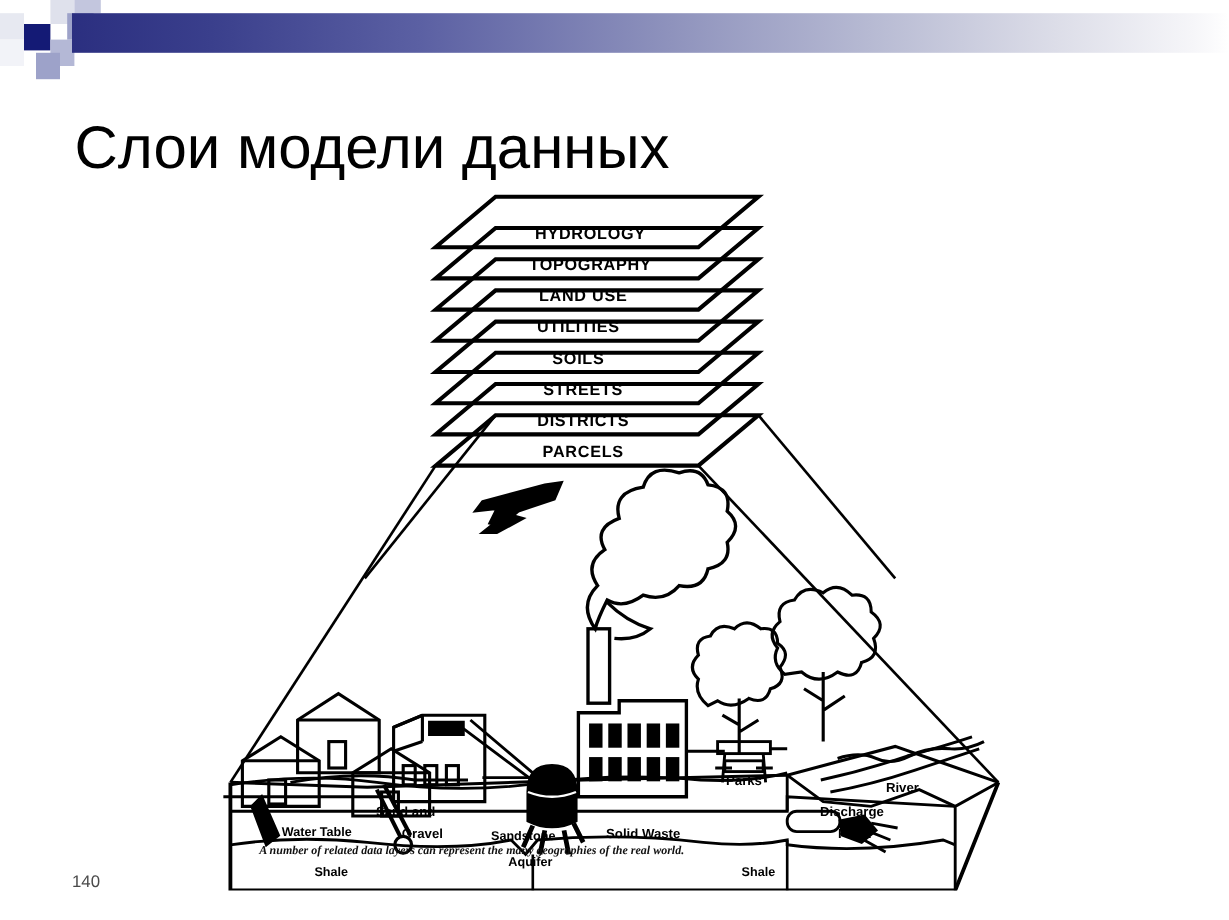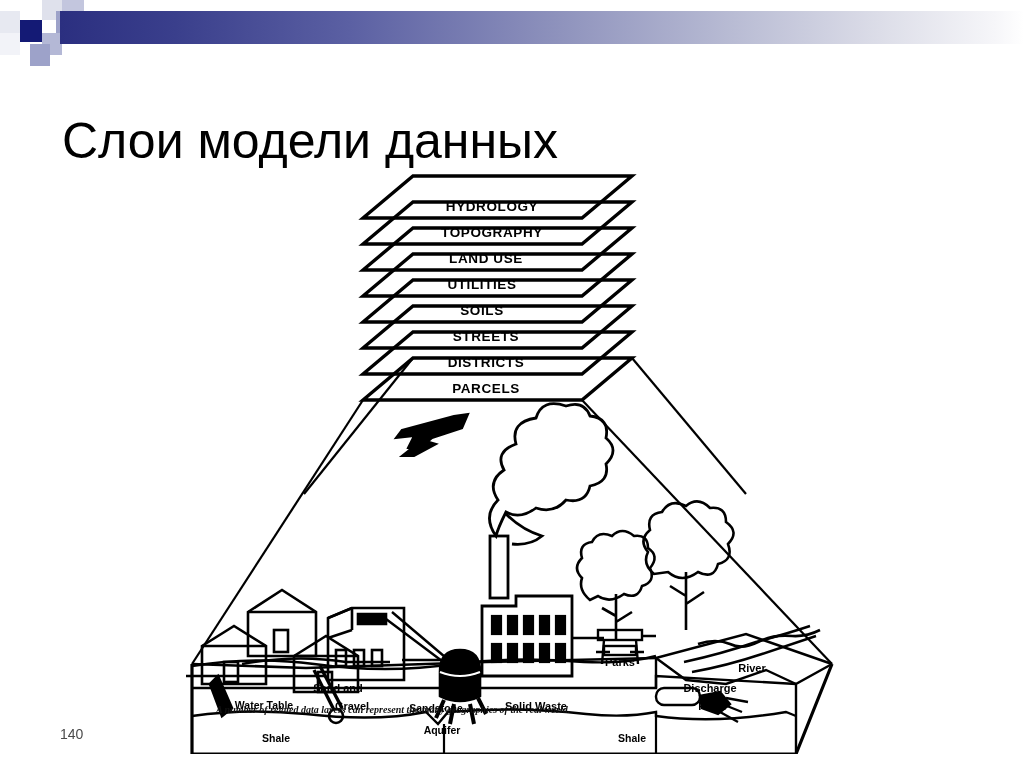--- a/index.html
+++ b/index.html
@@ -14,24 +14,24 @@
   #header-band{position:absolute;left:0;top:0;width:1024px;height:60px;}
   .grad-bar{
     position:absolute;left:60px;top:11px;width:964px;height:33px;
     background:linear-gradient(to right,#2b2f80 0%,#3a3f8c 12%,#5b60a3 30%,#8f93bd 52%,#b9bcd4 70%,#dcdde8 85%,#f6f6f9 97%,#ffffff 100%);
   }
   .sq{position:absolute;}
   
   #page-title{
     position:absolute;left:62px;top:93px;width:900px;
     font-size:50px;line-height:60px;font-weight:400;color:#000000;
-    letter-spacing:0px;white-space:nowrap;margin-top:18px;
-  }
-  
-  #figure{position:absolute;left:186px;top:164px;width:652px;height:590px;}
+    letter-spacing:0px;white-space:nowrap;
+  }
+  
+  #figure{position:absolute;left:186px;top:152px;width:652px;height:590px;}
   #fig-svg{display:block;width:652px;height:590px;}
   .layer-label{
     font-family:"Liberation Sans","DejaVu Sans",sans-serif;
     font-weight:bold;font-size:13.5px;fill:#000;
     letter-spacing:0.6px;text-anchor:middle;
   }
   .scene-label{
     font-family:"Liberation Sans","DejaVu Sans",sans-serif;
     font-weight:bold;font-size:11px;fill:#000;text-anchor:middle;
   }

